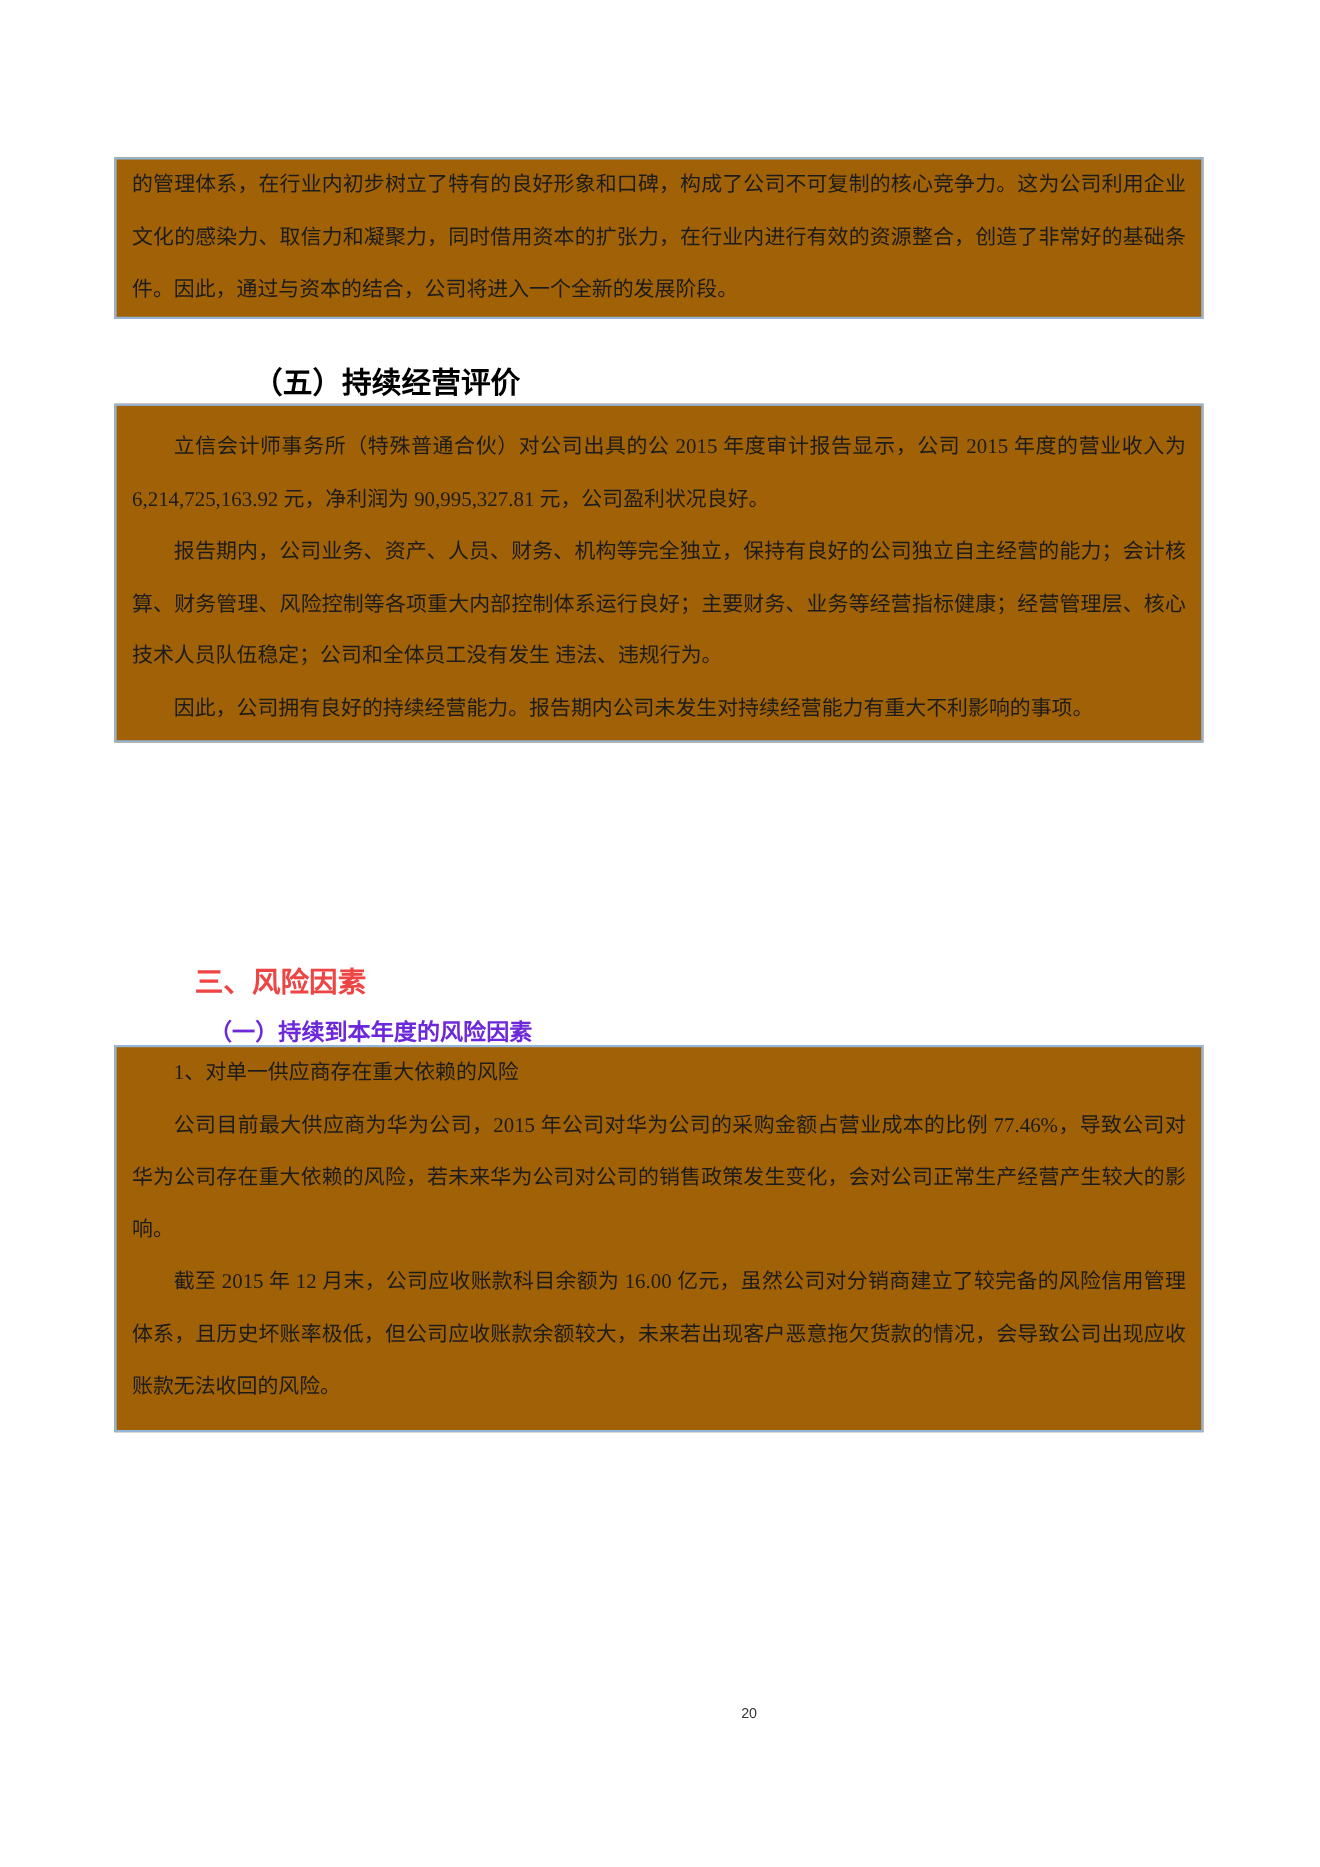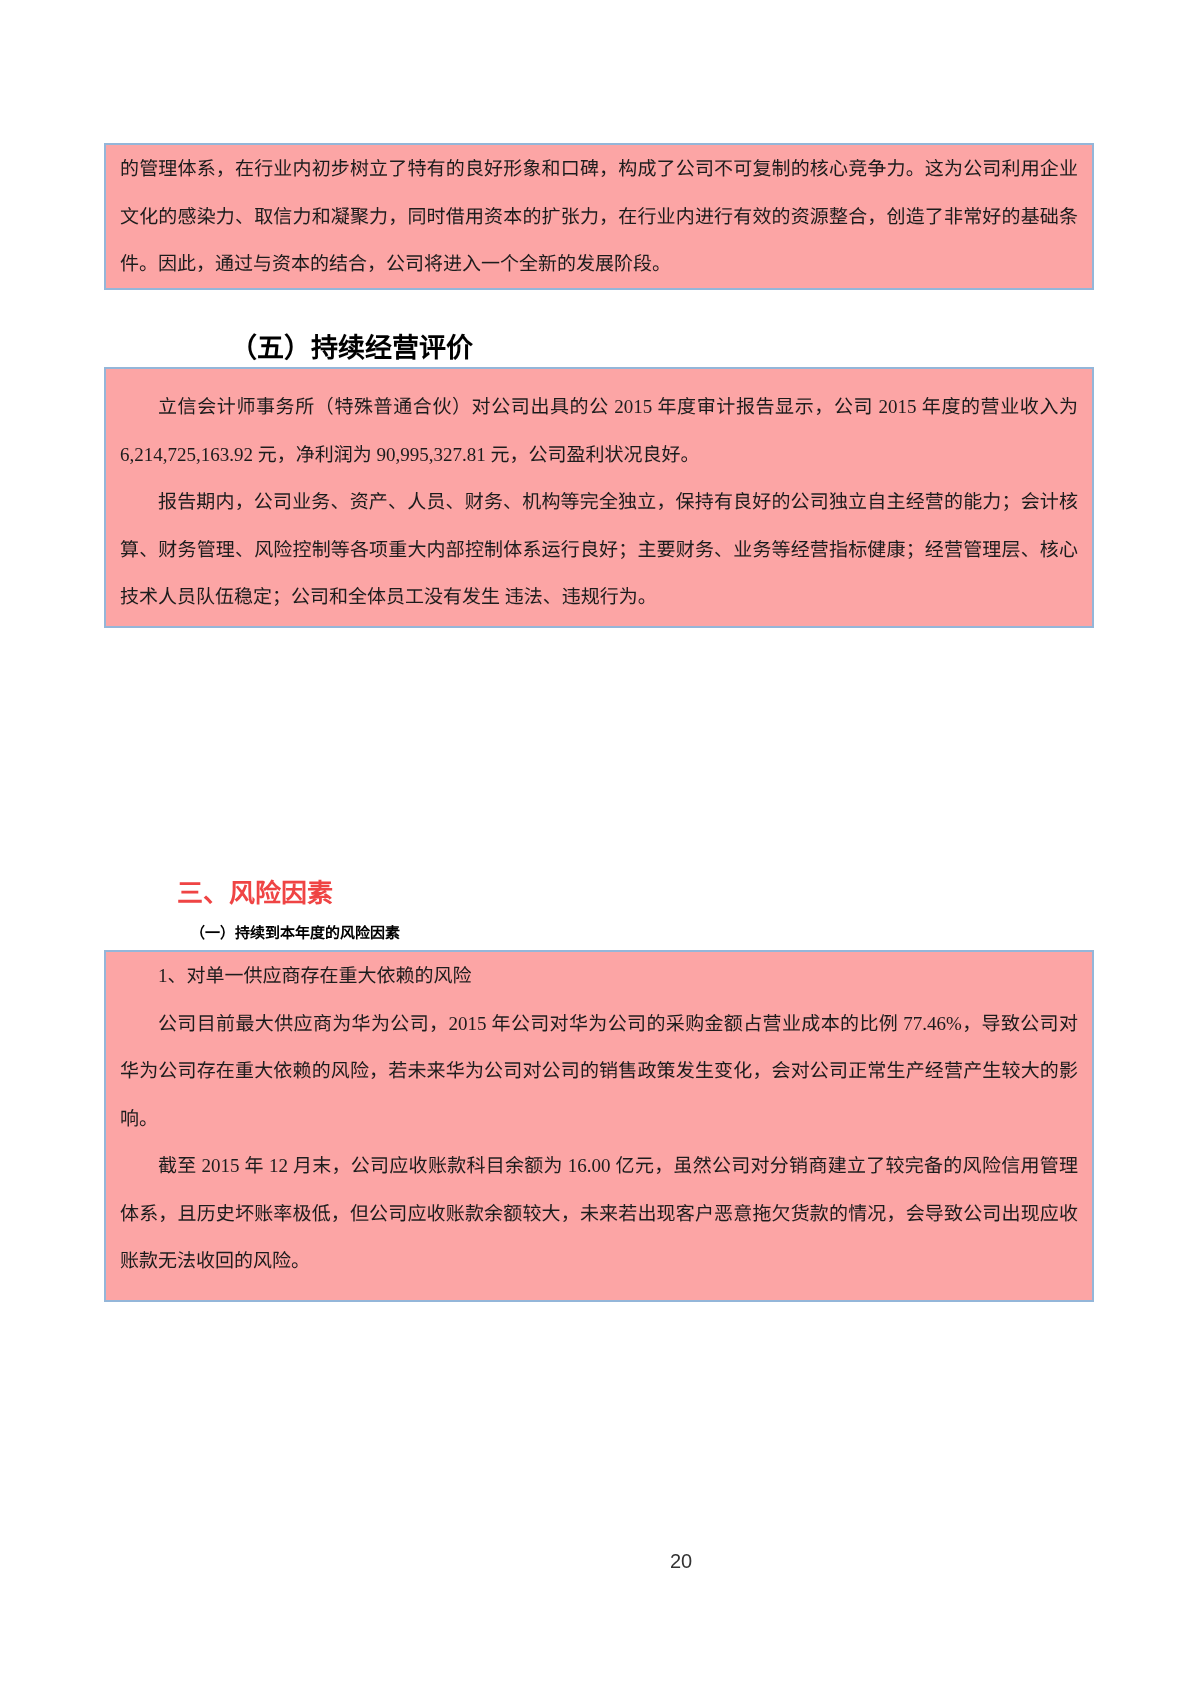--- a/index.html
+++ b/index.html
@@ -14,21 +14,21 @@
     background: #ffffff;
     font-family: "Liberation Serif", "DejaVu Serif", serif;
     color: #1c1c1c;
     overflow: hidden;
   }
   .text-box {
     position: absolute;
     left: 104px;
     width: 958px;
     border: 2px solid #94b6d9;
-    background: #fca5a5;
+    background: #a16207;
     padding: 0 14px;
     font-size: 19px;
     line-height: 47.5px;
     text-align: justify;
   }
   .text-box p {
     margin: 0;
     text-indent: 2em;
   }
   .text-box p.no-indent {
@@ -53,50 +53,51 @@
     top: 872px;
     font-size: 26px;
     font-weight: bold;
     color: #ef4444;
     font-family: "Liberation Sans", "DejaVu Sans", sans-serif;
   }
   .heading-l2b {
     position: absolute;
     left: 190px;
     top: 921px;
-    font-size: 15px;
+    font-size: 21px;
     font-weight: bold;
-    color: #000000;
+    color: #6d28d9;
     font-family: "Liberation Sans", "DejaVu Sans", sans-serif;
   }
   .page-number {
     position: absolute;
     left: 651px;
     top: 1550px;
     width: 60px;
     text-align: center;
-    font-size: 20px;
+    font-size: 13px;
     color: #333333;
     font-family: "Liberation Sans", "DejaVu Sans", sans-serif;
   }
 </style>
 </head>
 <body>
 
 <div class="page">
 
   <div class="text-box" id="box-continuation">
     <p class="no-indent">的管理体系，在行业内初步树立了特有的良好形象和口碑，构成了公司不可复制的核心竞争力。这为公司利用企业文化的感染力、取信力和凝聚力，同时借用资本的扩张力，在行业内进行有效的资源整合，创造了非常好的基础条件。因此，通过与资本的结合，公司将进入一个全新的发展阶段。</p>
   </div>
 
   <div class="heading-l2">（五）持续经营评价</div>
 
   <div class="text-box" id="box-going-concern">
     <p>立信会计师事务所（特殊普通合伙）对公司出具的公 2015 年度审计报告显示，公司 2015 年度的营业收入为 6,214,725,163.92 元，净利润为 90,995,327.81 元，公司盈利状况良好。</p>
     <p>报告期内，公司业务、资产、人员、财务、机构等完全独立，保持有良好的公司独立自主经营的能力；会计核算、财务管理、风险控制等各项重大内部控制体系运行良好；主要财务、业务等经营指标健康；经营管理层、核心技术人员队伍稳定；公司和全体员工没有发生 违法、违规行为。</p>
+    <p>因此，公司拥有良好的持续经营能力。报告期内公司未发生对持续经营能力有重大不利影响的事项。</p>
   </div>
 
   <div class="heading-l1">三、风险因素</div>
 
   <div class="heading-l2b">（一）持续到本年度的风险因素</div>
 
   <div class="text-box" id="box-risks">
     <p>1、对单一供应商存在重大依赖的风险</p>
     <p>公司目前最大供应商为华为公司，2015 年公司对华为公司的采购金额占营业成本的比例 77.46%，导致公司对华为公司存在重大依赖的风险，若未来华为公司对公司的销售政策发生变化，会对公司正常生产经营产生较大的影响。</p>
     <p>截至 2015 年 12 月末，公司应收账款科目余额为 16.00 亿元，虽然公司对分销商建立了较完备的风险信用管理体系，且历史坏账率极低，但公司应收账款余额较大，未来若出现客户恶意拖欠货款的情况，会导致公司出现应收账款无法收回的风险。</p>

